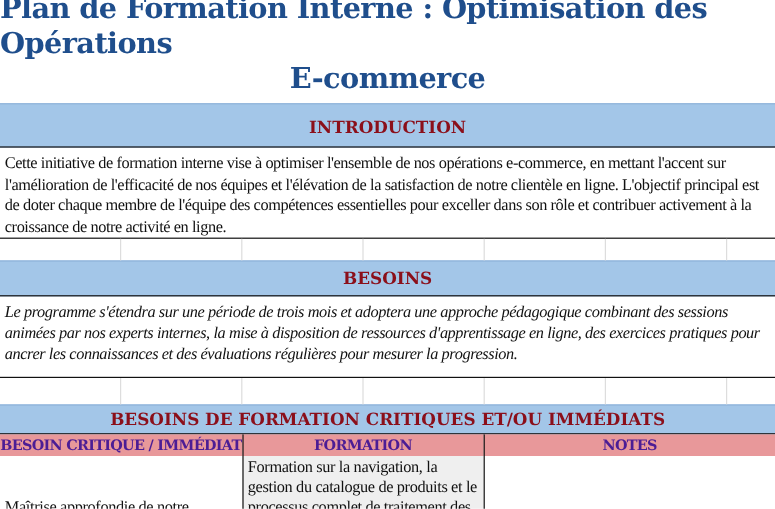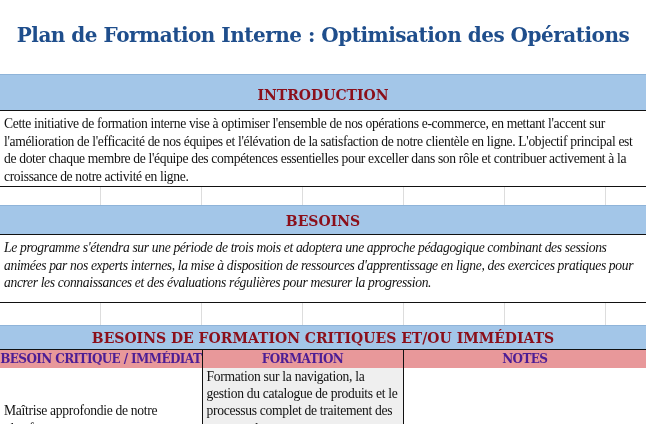--- a/index.html
+++ b/index.html
@@ -1,23 +1,23 @@
 <!DOCTYPE html>
 <html><head>
 <meta charset="utf-8">
 <style>
   html, body { margin: 0; padding: 0; }
   body { width: 646px; height: 424px; overflow: hidden; background: #ffffff;
          font-family: "DejaVu Serif", "Liberation Serif", serif; color: #111; }
   .title { height: 70px; display: flex; flex-direction: column; align-items: center; justify-content: center;
-           color: #1f4e8c; font-weight: bold; font-size: 20px; line-height: 29px; letter-spacing: -0.5px;
+           color: #1f4e8c; font-weight: bold; font-size: 24px; line-height: 29px; letter-spacing: -0.5px;
            font-family: "DejaVu Serif", serif; }
   .section-head { background: #a3c6e8; color: #8b0f1a; font-weight: bold; text-align: center;
                   font-size: 14px; border-top: 1px solid #8fb4d9; border-bottom: 1.5px solid #111; }
-  .intro-head { height: 35px; line-height: 40px; margin-top: 4px; }
+  .intro-head { height: 35px; line-height: 40px; margin-top: 16px; }
   .ctx-head { height: 28px; line-height: 30px; }
   .bes-head { height: 23px; line-height: 24px; border-bottom: 1.5px solid #111; }
   .para { font-size: 12.2px; line-height: 17.6px; padding: 4px 4px 2px 4px; letter-spacing: -0.35px;
           border-bottom: 1.5px solid #111; font-family: "Liberation Serif", serif; font-size: 13.6px; }
   .intro-text { height: 69px; }
   .ctx-text { height: 61px; font-style: italic; }
   .empty-row { display: flex; height: 18px; }
   .empty-row .cell { width: 100px; border-right: 1px solid #dddddd; flex: none; }
   .empty-row.tall { height: 22px; }
   table { border-collapse: collapse; width: 646px; table-layout: fixed; font-family: "Liberation Serif", serif; }
@@ -27,20 +27,21 @@
   td { vertical-align: bottom; font-size: 13.6px; line-height: 17.2px; padding: 0 4px 0 4px; letter-spacing: -0.3px; }
   td.c1 { background: #ffffff; height: 68px; }
   td.c2 { background: #efefef; border-left: 1px solid #111; border-right: 1px solid #111; }
   td.c3 { background: #ffffff; }
 </style>
 </head>
 <body>
 
 <div class="title">
   <div>Plan de Formation Interne : Optimisation des Opérations</div>
+  <div>E-commerce</div>
 </div>
 
 <div class="section-head intro-head">INTRODUCTION</div>
 <div class="para intro-text">Cette initiative de formation interne vise à optimiser l'ensemble de nos opérations e-commerce, en mettant l'accent sur l'amélioration de l'efficacité de nos équipes et l'élévation de la satisfaction de notre clientèle en ligne. L'objectif principal est de doter chaque membre de l'équipe des compétences essentielles pour exceller dans son rôle et contribuer activement à la croissance de notre activité en ligne.</div>
 
 <div class="empty-row">
   <div class="cell"></div>
   <div class="cell"></div>
   <div class="cell"></div>
   <div class="cell"></div>

